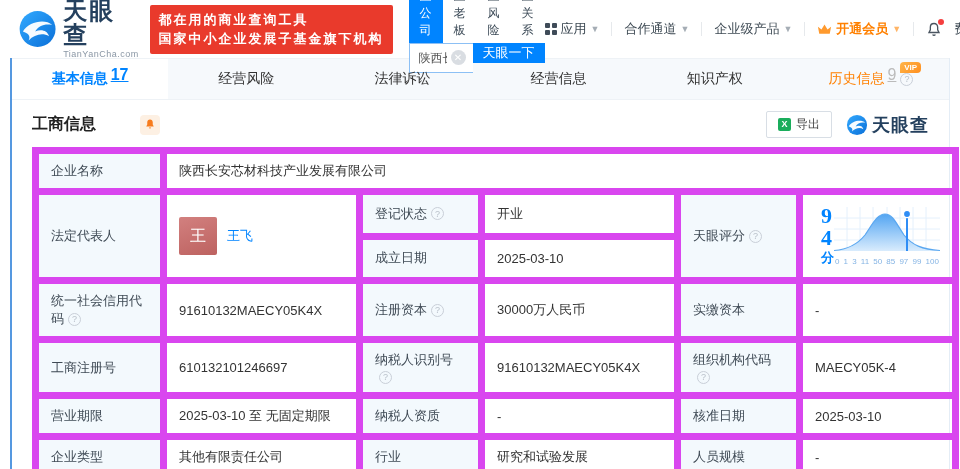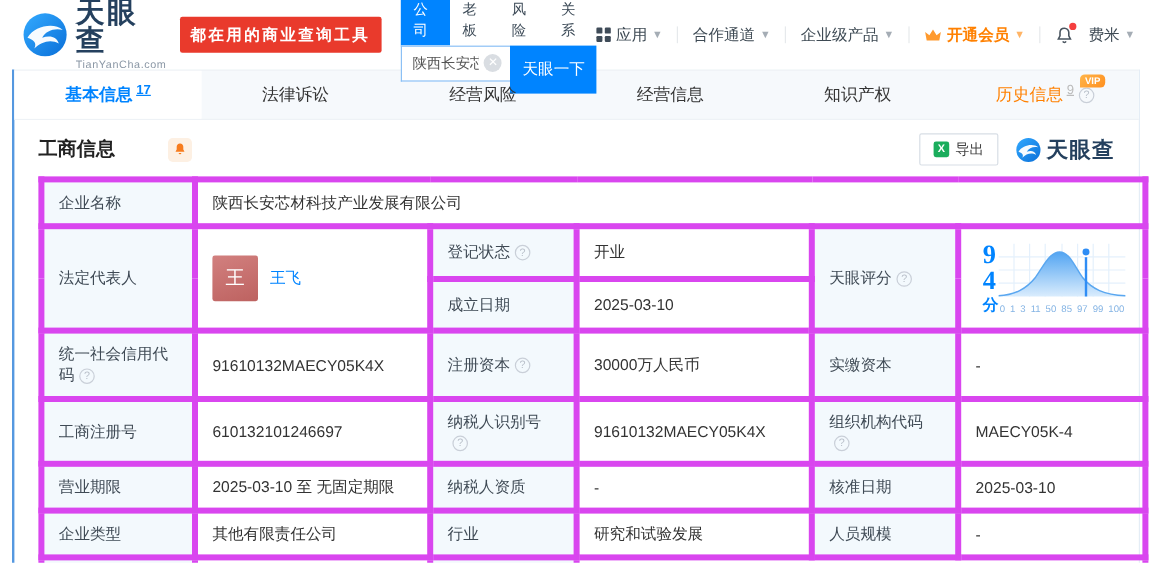--- a/index.html
+++ b/index.html
@@ -32,21 +32,21 @@
     width: 100%; height: 30px; border: 1px solid #8cc0f5; border-right: none;
     padding: 0 26px 0 9px; font-size: 12px; color: #555; outline: none;
     font-family: inherit;
   }
   .clear-icon {
     position: absolute; right: 7px; top: 7px; width: 15px; height: 15px;
     background: #d9dde2; color: #fff; border-radius: 50%;
     font-size: 10px; line-height: 15px; text-align: center; cursor: pointer;
   }
   .search-btn {
-    width: 72px; height: 40px; background: #0084ff; color: #fff;
+    width: 72px; height: 20px; background: #0084ff; color: #fff;
     border: none; font-size: 13px; cursor: pointer; font-family: inherit;
   }
   .top-nav { margin-left: auto; display: flex; align-items: center; gap: 12px; font-size: 13px; color: #3e4a54; }
   .nav-item { display: flex; align-items: center; gap: 4px; cursor: pointer; white-space: nowrap; }
   .caret { font-size: 9px; color: #a5adb5; }
   .divider { width: 1px; height: 14px; background: #e6e9ec; }
   .grid-icon { display: inline-grid; grid-template-columns: 5px 5px; grid-gap: 2px; }
   .grid-icon i { width: 5px; height: 5px; background: #3f4b58; border-radius: 1px; }
   .vip-link { color: #ff8000; font-weight: bold; }
   .bell-wrap { position: relative; cursor: pointer; display: flex; }
@@ -54,21 +54,21 @@
   
   .page-container {
     margin: 0 10px; border-left: 2px solid #5598e0;
     border-right: 1px solid #e4edf6; border-bottom: 2px solid #9dc3ec;
     min-height: 409px;
   }
   
   .tabs-bar { display: flex; background: #f6f9fc; border-top: 1px solid #eef2f6; border-bottom: 1px solid #eef2f6; height: 42px; }
   .tab { flex: 1; display: flex; align-items: center; justify-content: center; font-size: 14px; color: #333; cursor: pointer; position: relative; }
   .tab.active { background: #fff; color: #0084ff; font-weight: bold; }
-  .tab-count { font-size: 11px; margin-left: 3px; transform: translateY(-4px); color: #0084ff; text-decoration: underline; }
+  .tab-count { font-size: 16px; margin-left: 3px; transform: translateY(-4px); color: #0084ff; text-decoration: underline; }
   .tab.history { color: #ff8000; }
   .tab.history .tab-count { color: #bbb; }
   .vip-badge {
     position: absolute; top: 3px; right: 28px; background: linear-gradient(135deg,#ffb54a,#ff8f1f);
     color: #fff; font-size: 8px; font-weight: bold; padding: 1px 4px; border-radius: 4px 4px 4px 0;
   }
   .q {
     display: inline-flex; align-items: center; justify-content: center;
     width: 13px; height: 13px; border: 1px solid #c9cfd8; border-radius: 50%;
     color: #b9c0ca; font-size: 9px; margin-left: 4px; vertical-align: 1px; cursor: pointer; flex: none;
@@ -83,21 +83,21 @@
   .head-right { margin-left: auto; display: flex; align-items: center; gap: 14px; }
   .export-btn {
     display: flex; align-items: center; gap: 5px; border: 1px solid #d8dee5; background: #fff;
     border-radius: 2px; padding: 4px 11px; font-size: 12px; color: #444; cursor: pointer; font-family: inherit;
   }
   .xls { width: 13px; height: 13px; background: #1aad5c; color: #fff; border-radius: 2px; font-size: 9px; font-weight: bold; line-height: 13px; text-align: center; }
   .watermark { display: flex; align-items: center; gap: 4px; }
   .watermark-text { font-size: 18px; font-weight: bold; color: #24405e; letter-spacing: 1px; }
   
   .info-table { width: 920px; margin: 0 20px 12px; border-collapse: collapse; table-layout: fixed; }
-  .info-table td { border: 5px solid #d946ef; padding: 8px 12px; font-size: 13px; color: #333; vertical-align: middle; word-break: break-all; }
+  .info-table td { border: 7px solid #d946ef; padding: 8px 12px; font-size: 13px; color: #333; vertical-align: middle; word-break: break-all; }
   .info-table td.lbl { background: #f3f9fd; color: #3f4a55; }
   .green { color: #00ba58; }
   .link { color: #0084ff; cursor: pointer; text-decoration: none; white-space: nowrap; }
   .avatar {
     width: 38px; height: 38px; background: linear-gradient(160deg,#d2807f,#bd6260); color: #fff;
     border-radius: 2px; display: inline-flex; align-items: center; justify-content: center;
     font-size: 16px; cursor: pointer; flex: none;
   }
   .legal-cell { display: flex; align-items: center; gap: 10px; }
   .score-cell { display: flex; align-items: center; justify-content: space-between; padding: 2px 2px 2px 6px; }
@@ -121,20 +121,21 @@
       <circle cx="24" cy="24" r="22" fill="url(#lg1)"></circle>
       <path d="M6 27 C13 15 33 11 42 19 C33 17 25 20 21 27 C29 24 36 26 38 33 C30 28 20 31 13 38 C16 32 12 29 6 27 Z" fill="#fff" opacity="0.96"></path>
     </svg>
     <span class="logo-text">
       <span class="logo-name">天眼查</span>
       <span class="logo-domain">TianYanCha.com</span>
     </span>
   </div>
   <div class="promo">
     <div>都在用的商业查询工具</div>
+    <div>国家中小企业发展子基金旗下机构</div>
   </div>
 
   <div class="search-module">
     <div class="search-tabs">
       <span class="search-tab active">查公司</span>
       <span class="search-tab">查老板</span>
       <span class="search-tab">查风险</span>
       <span class="search-tab">查关系</span>
     </div>
     <div class="search-row">
@@ -191,24 +192,24 @@
 </div>
 
 <div class="page-container">
 
   <div class="tabs-bar">
     <div class="tab active">
       <span>基本信息</span>
       <span class="tab-count">17</span>
     </div>
     <div class="tab">
+      <span>经营风险</span>
+    </div>
+    <div class="tab">
       <span>法律诉讼</span>
-    </div>
-    <div class="tab">
-      <span>经营风险</span>
     </div>
     <div class="tab">
       <span>经营信息</span>
     </div>
     <div class="tab">
       <span>知识产权</span>
     </div>
     <div class="tab history">
       <span class="vip-badge">VIP</span>
       <span>历史信息</span>

